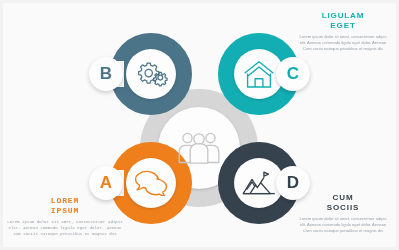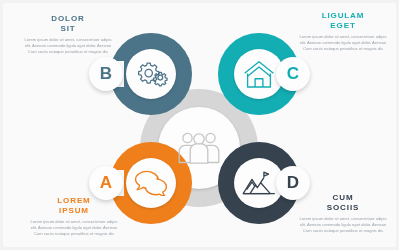--- a/index.html
+++ b/index.html
@@ -19,21 +19,21 @@
     font-size:8px;font-weight:bold;letter-spacing:.9px;line-height:10px;
     text-align:center;margin:0 0 3px 0;text-transform:uppercase;
   }
   .block .body{
     font-size:4.1px;line-height:6px;color:#9aa1a8;text-align:center;margin:0;
   }
   .block .body span{display:block;white-space:nowrap;}
 
   #blk-nw{left:8px;top:14px;}
   #blk-ne{left:283px;top:11px;}
-  #blk-sw{left:14px;top:196px;}
+  #blk-sw{left:5px;top:196px;font-family:Liberation Mono, monospace;}
   #blk-se{left:283px;top:193px;}
 
   
   .ring{position:absolute;border-radius:50%;}
   .ring .disc{position:absolute;inset:0;border-radius:50%;}
   .ring .hole{
     position:absolute;border-radius:50%;background:#fdfdfd;
     box-shadow:0 1px 3px rgba(0,0,0,.16);
   }
   
@@ -180,31 +180,20 @@
   <div class="badge" id="badge-c">
     <span>C</span>
   </div>
   <div class="badge" id="badge-a">
     <span>A</span>
   </div>
   <div class="badge" id="badge-d">
     <span>D</span>
   </div>
 
-  <div class="block" id="blk-nw">
-    <div class="heading" style="color:#4b7489;">
-      <span>DOLOR</span><br>
-      <span>SIT</span>
-    </div>
-    <p class="body">
-      <span>Lorem ipsum dolor sit amet, consectetuer adipis</span>
-      <span>elit. Aenean commodo ligula eget dolor. Aenean</span>
-      <span>Cum sociis natoque penatibus et magnis dis</span>
-    </p>
-  </div>
 
   <div class="block" id="blk-ne">
     <div class="heading" style="color:#13aeb4;">
       <span>LIGULAM</span><br>
       <span>EGET</span>
     </div>
     <p class="body">
       <span>Lorem ipsum dolor sit amet, consectetuer adipis</span>
       <span>elit. Aenean commodo ligula eget dolor. Aenean</span>
       <span>Cum sociis natoque penatibus et magnis dis</span>

